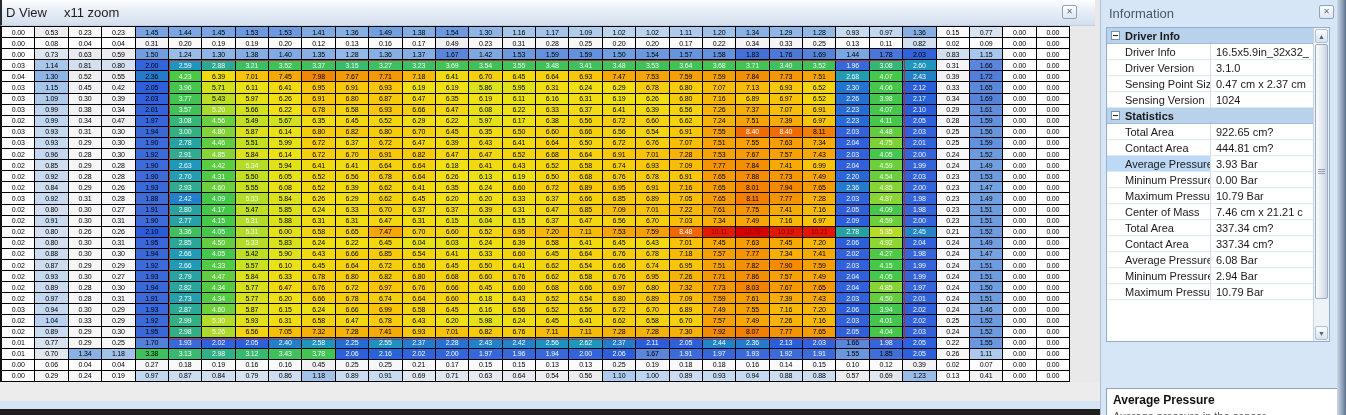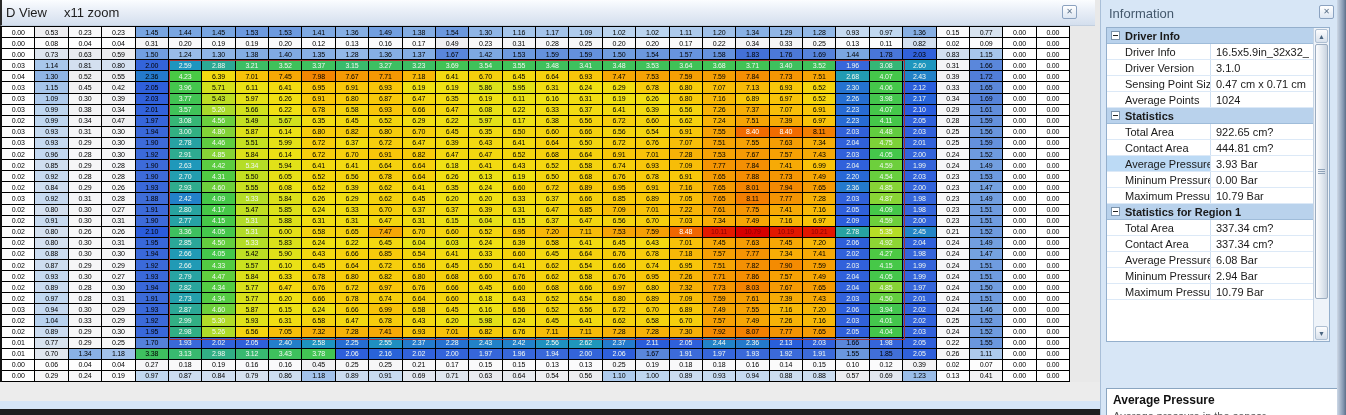--- a/index.html
+++ b/index.html
@@ -1158,24 +1158,24 @@
         <div class="pg-row pg-item">
           <div class="pg-label">Driver Info</div>
           <div class="pg-value">16.5x5.9in_32x32_</div>
         </div>
         <div class="pg-row pg-item">
           <div class="pg-label">Driver Version</div>
           <div class="pg-value">3.1.0</div>
         </div>
         <div class="pg-row pg-item">
           <div class="pg-label">Sensing Point Size</div>
-          <div class="pg-value">0.47 cm x 0.71 cm</div>
-        </div>
-        <div class="pg-row pg-item">
-          <div class="pg-label">Average Points</div>
+          <div class="pg-value">0.47 cm x 2.37 cm</div>
+        </div>
+        <div class="pg-row pg-item">
+          <div class="pg-label">Sensing Version</div>
           <div class="pg-value">1024</div>
         </div>
         <div class="pg-row pg-section">
           <span class="collapse-box"></span>
           <span class="sec-label">Statistics</span>
         </div>
         <div class="pg-row pg-item">
           <div class="pg-label">Total Area</div>
           <div class="pg-value">922.65 cm?</div>
         </div>
@@ -1188,23 +1188,23 @@
           <div class="pg-value">3.93 Bar</div>
         </div>
         <div class="pg-row pg-item">
           <div class="pg-label">Mininum Pressure</div>
           <div class="pg-value">0.00 Bar</div>
         </div>
         <div class="pg-row pg-item">
           <div class="pg-label">Maximum Pressure</div>
           <div class="pg-value">10.79 Bar</div>
         </div>
-        <div class="pg-row pg-section">
-          <span class="collapse-box"></span>
-          <span class="sec-label">Statistics for Region 1</span>
+        <div class="pg-row pg-item">
+          <div class="pg-label">Center of Mass</div>
+          <div class="pg-value">7.46 cm x 21.21 c</div>
         </div>
         <div class="pg-row pg-item">
           <div class="pg-label">Total Area</div>
           <div class="pg-value">337.34 cm?</div>
         </div>
         <div class="pg-row pg-item">
           <div class="pg-label">Contact Area</div>
           <div class="pg-value">337.34 cm?</div>
         </div>
         <div class="pg-row pg-item">

